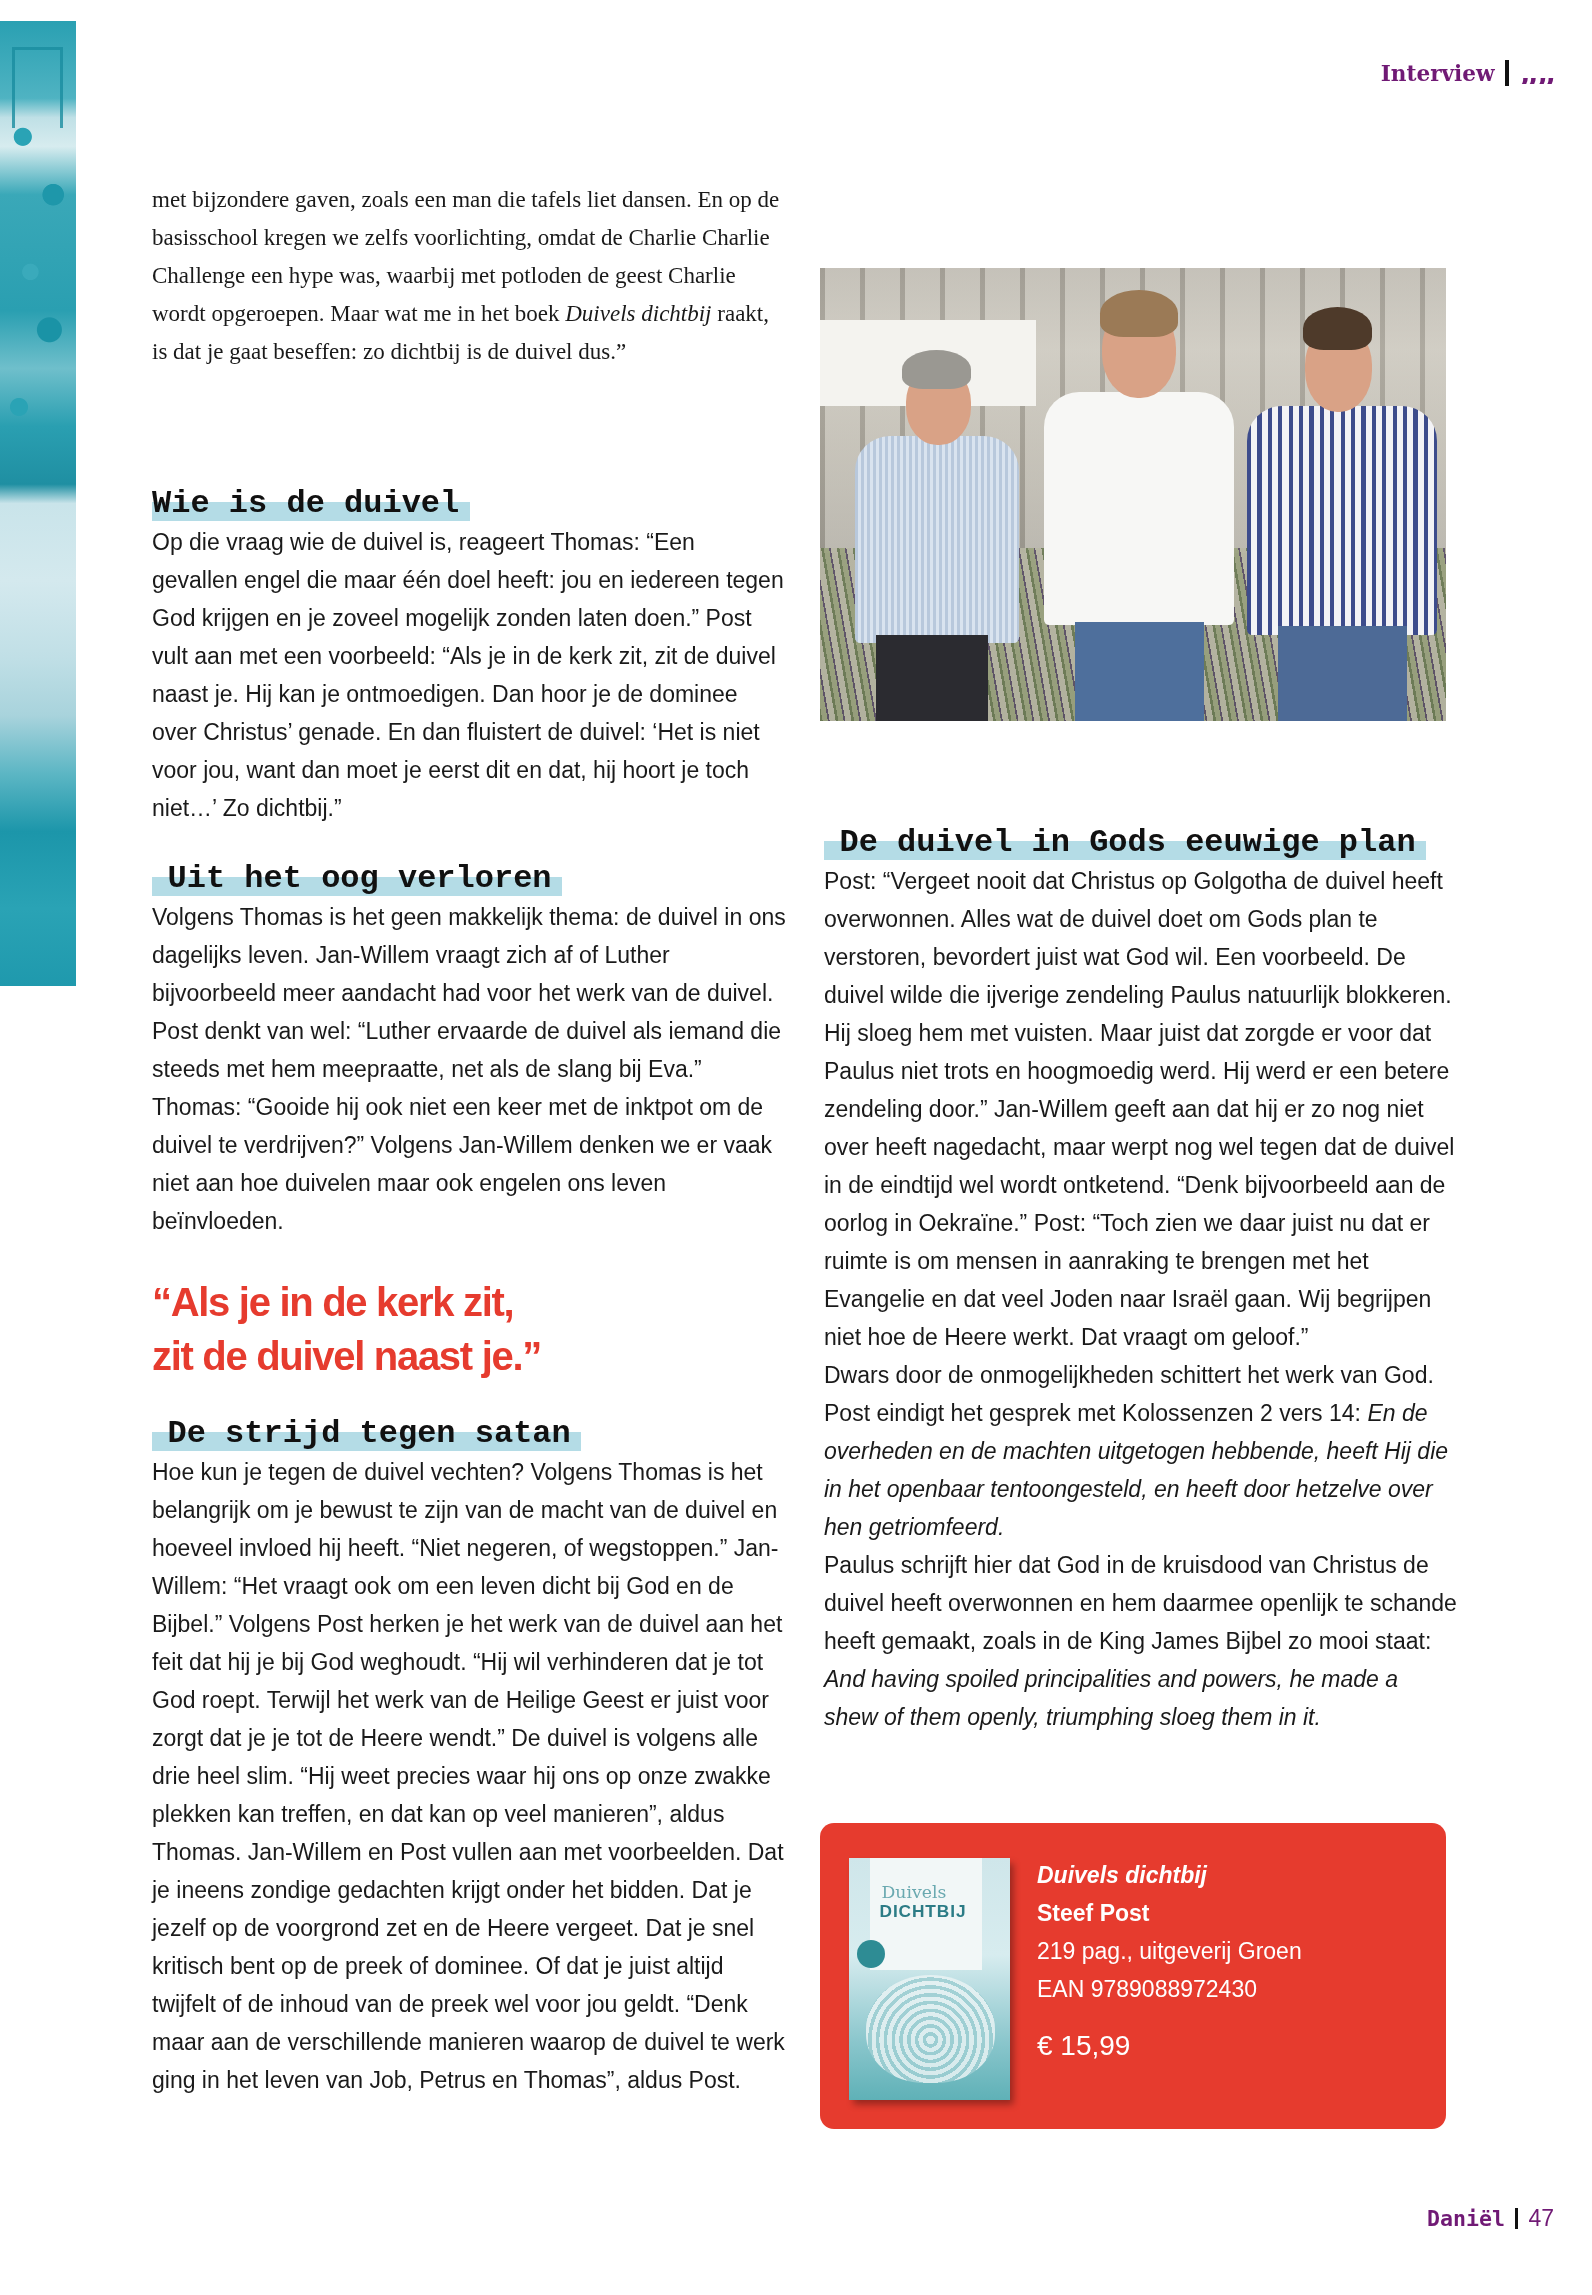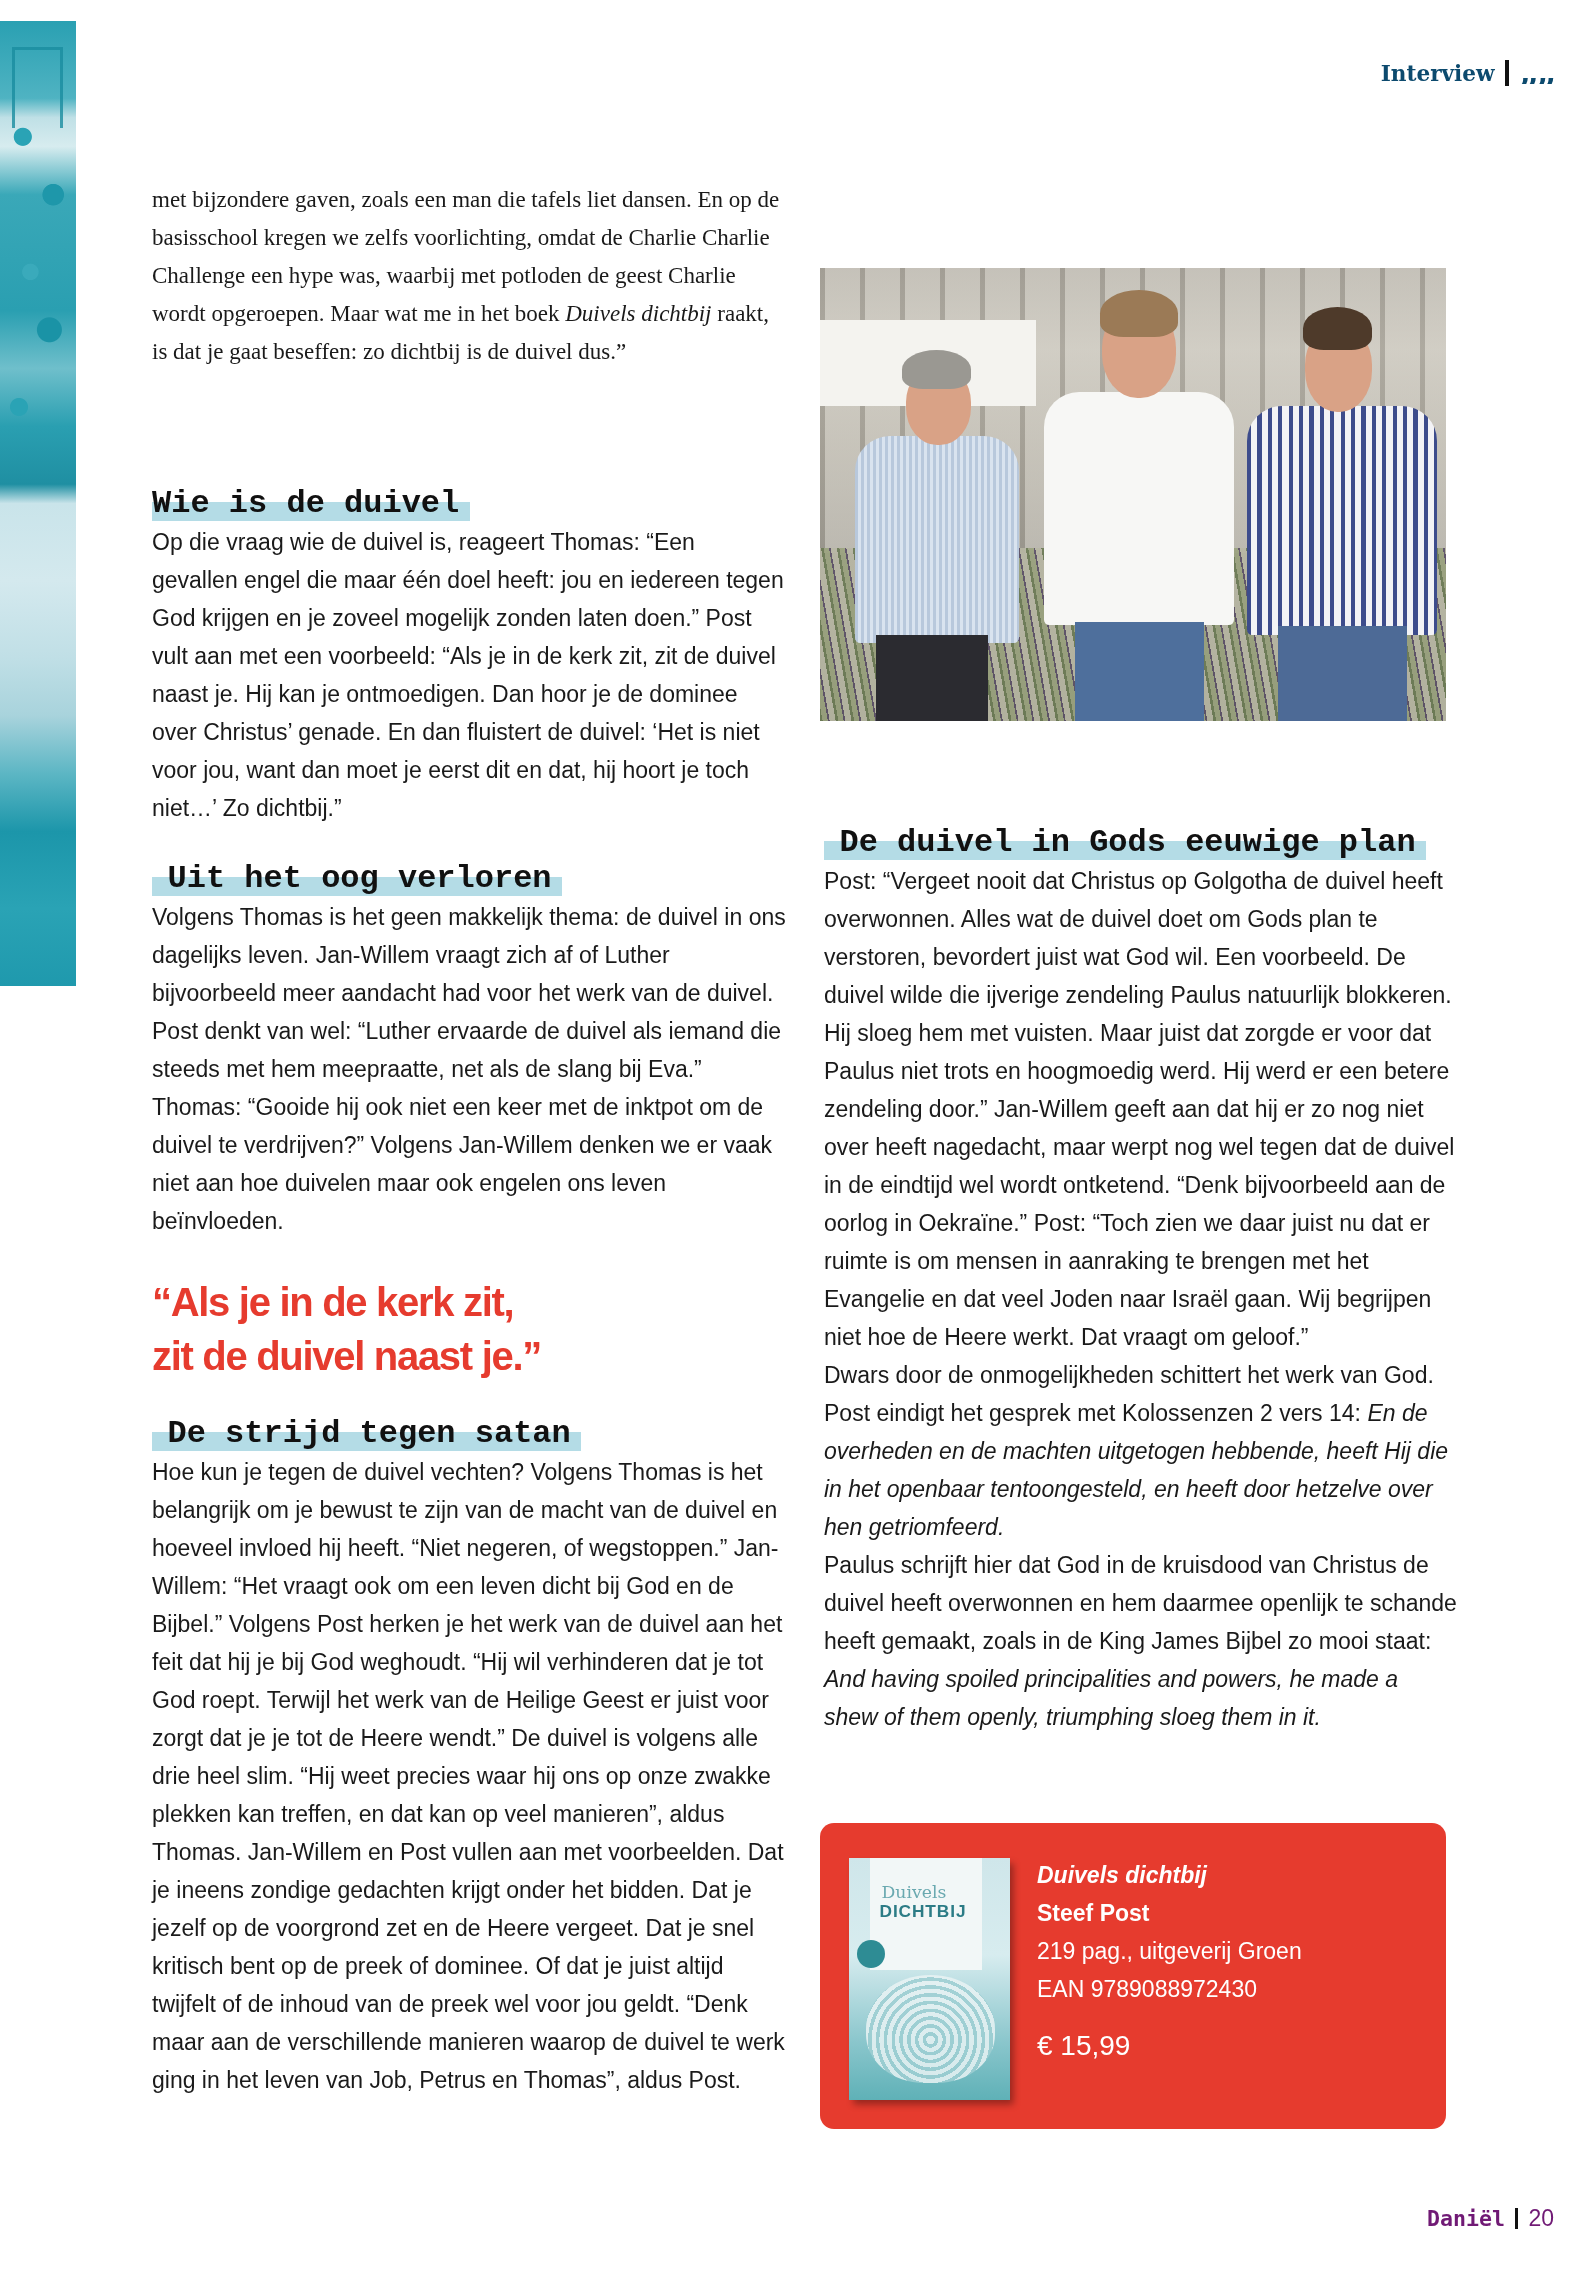--- a/index.html
+++ b/index.html
@@ -23,21 +23,21 @@
   }
   .side-strip::after {
     content: ""; position: absolute; left: 12px; top: 26px; width: 45px; height: 78px;
     border: 3.5px solid #1a8da0; border-bottom: none; opacity: .8;
   }
 
   
   .page-header {
     position: absolute; right: 38px; top: 60px;
     display: flex; align-items: center; gap: 10.4px;
-    font-family: "DejaVu Serif", serif; font-weight: bold; font-size: 21.6px; color: #0c4a6e;
+    font-family: "DejaVu Serif", serif; font-weight: bold; font-size: 21.6px; color: #701a75;
   }
   .page-header .sep { width: 3.5px; height: 26px; background: #111; }
   .quote-icon { font-family: "DejaVu Serif", serif; font-size: 35px; line-height: 17.3px; height: 21px; overflow: hidden; letter-spacing: -2.6px; }
 
   
   .col { position: absolute; font-size: 23px; line-height: 38px; }
   .col p { margin: 0; }
   .col-left { left: 152px; top: 181px; width: 634px; }
   .col-right { left: 824px; top: 824px; width: 634px; }
   em { font-style: italic; }
@@ -195,15 +195,15 @@
     <div class="author">Steef Post</div>
     <div>219 pag., uitgeverij Groen</div>
     <div>EAN 9789088972430</div>
     <div class="price">€ 15,99</div>
   </div>
 </div>
 
 <div class="page-footer">
   <span class="mag">Daniël</span>
   <span class="sep"></span>
-  <span class="num">20</span>
+  <span class="num">47</span>
 </div>
 
 
 </body></html>

